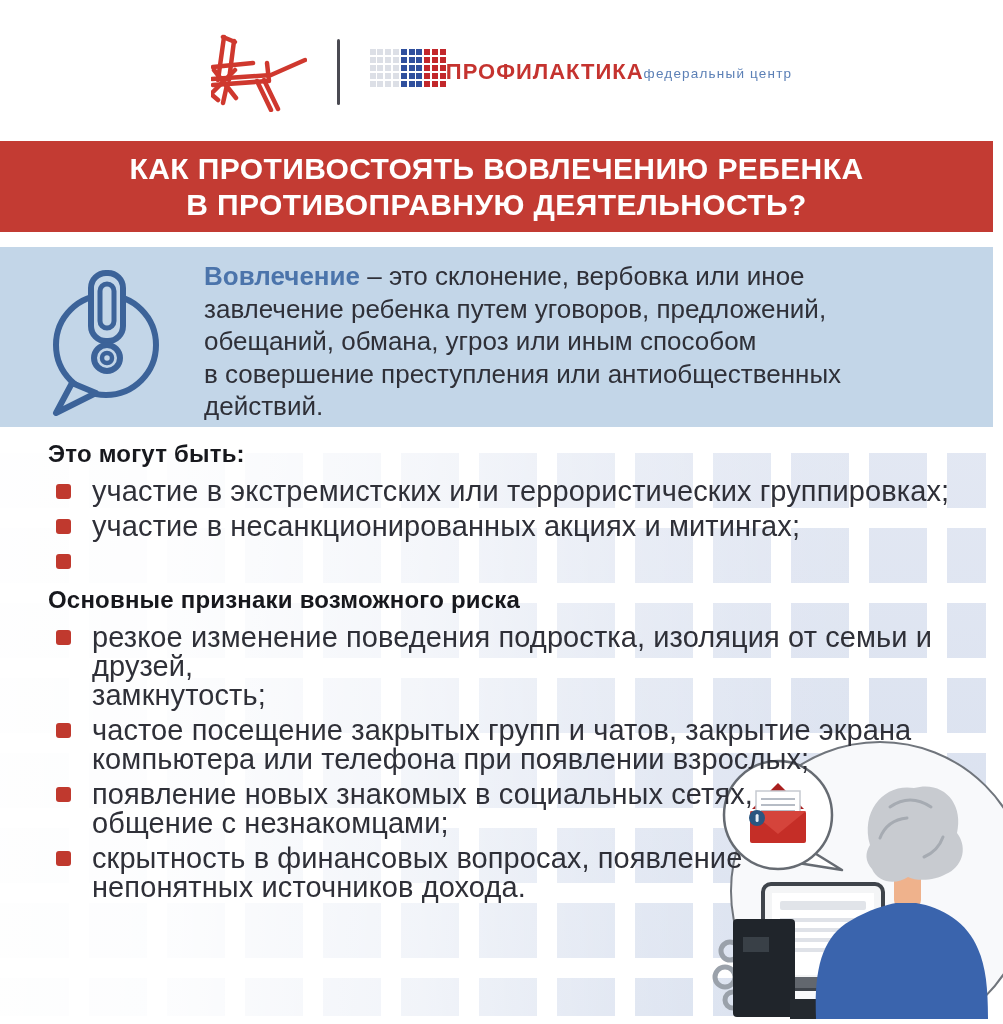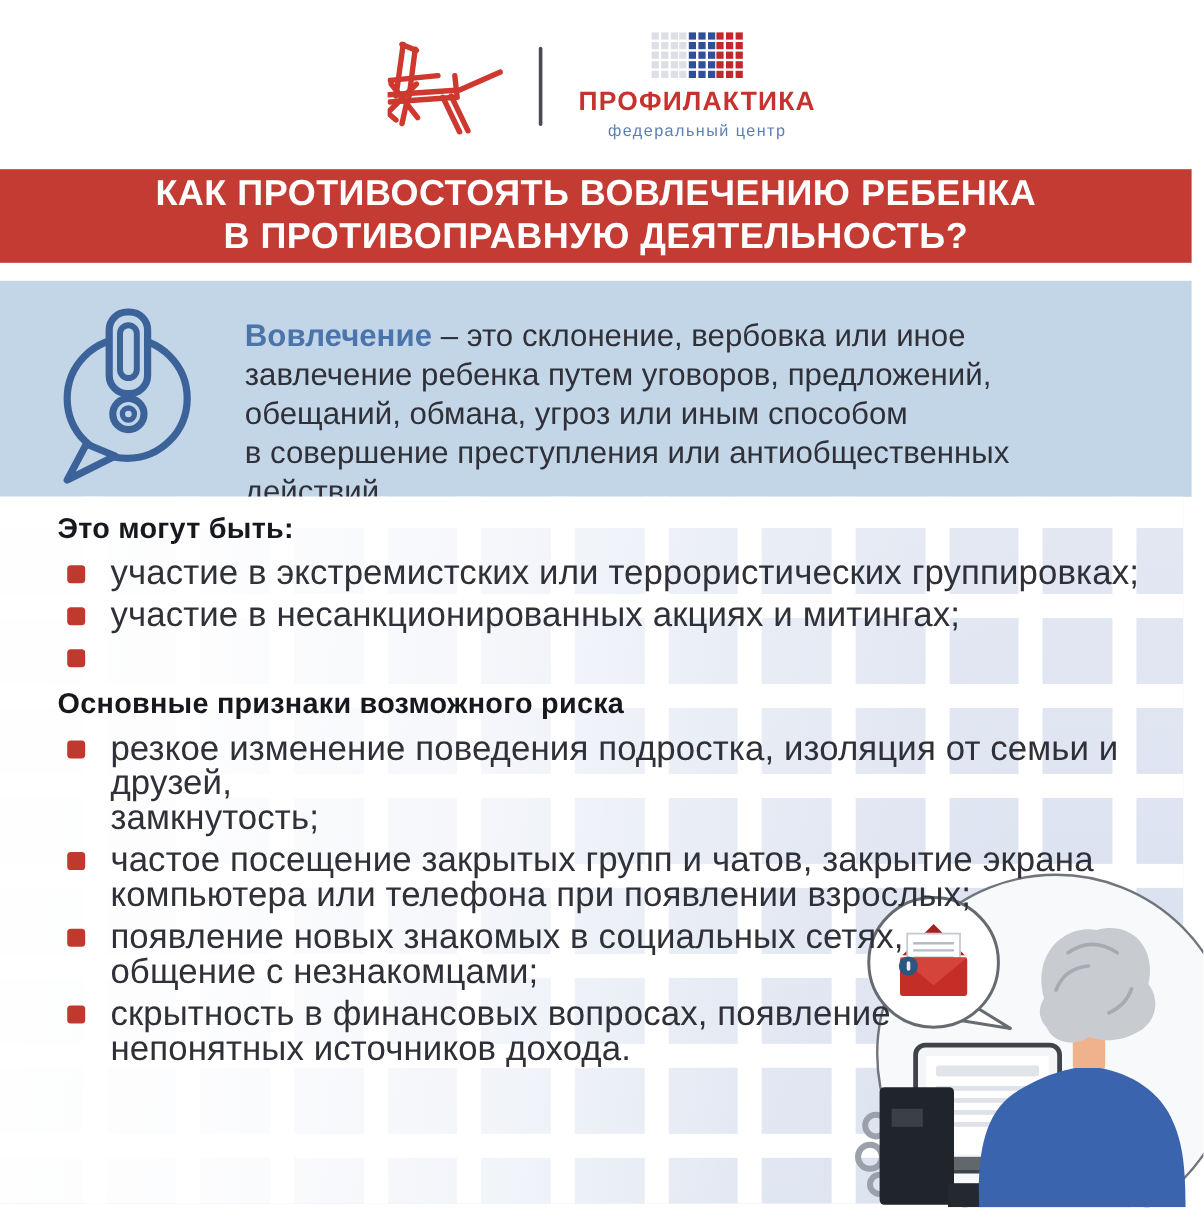--- a/index.html
+++ b/index.html
@@ -8,41 +8,41 @@
     background:#ffffff;
     font-family:"Liberation Sans","DejaVu Sans",sans-serif;
     color:var(--text_dark,#2f3038);
   }
   
   .logo-header{
     height:141px; display:flex; align-items:center; justify-content:center; gap:30px;
     padding-top:2px; box-sizing:border-box;
   }
   .logo-divider{width:3px;height:66px;background:var(--divider_gray,#4a4a52);border-radius:2px;}
-  .brand{display:flex;flex-direction:column;align-items:center;}
+  .brand{display:flex;flex-direction:row;align-items:center;}
   .brand-grid{display:grid;grid-template-columns:repeat(10,6px);gap:1.8px;margin-bottom:7px;}
   .brand-grid .cell{width:6px;height:6px;}
   .brand-name{font-size:22px;font-weight:bold;letter-spacing:1px;color:var(--brand_red,#c5332f);}
   .brand-sub{font-size:13.5px;letter-spacing:1.2px;color:var(--brand_sub_blue,#5c80b6);margin-top:3px;}
   
   .banner{
-    width:993px;height:78px;background:var(--banner_bg,#c33b33);
+    width:993px;height:91px;background:var(--banner_bg,#c33b33);
     display:flex;flex-direction:column;justify-content:center;align-items:center;
     text-align:right;
   }
   .banner-line{
     color:#ffffff;font-weight:bold;font-size:30px;line-height:36px;letter-spacing:.4px;
   }
   
   .definition{
     width:993px;height:180px;background:var(--definition_bg,#c3d6e8);
     margin-top:15px; display:flex; align-items:flex-start; box-sizing:border-box;
   }
   .def-icon{margin:20px 0 0 44px;flex:0 0 auto;}
-  .def-text{margin-left:30px;padding-top:13px;font-size:26px;line-height:32.5px;color:var(--text_dark,#2f3038);margin-top:16px;}
+  .def-text{margin-left:30px;padding-top:13px;font-size:26px;line-height:32.5px;color:var(--text_dark,#2f3038);}
   .def-term{font-weight:bold;color:var(--term_blue,#4b74ab);}
   
   .content{position:relative;height:589px;width:986px;}
   .content::before{
     content:"";position:absolute;inset:0;z-index:0;
     background-image:
       linear-gradient(#ffffff 0 26px, rgba(255,255,255,0) 26px),
       repeating-linear-gradient(to bottom, rgba(255,255,255,0) 0 55px, #ffffff 55px 75px),
       repeating-linear-gradient(to right, rgba(255,255,255,0) 0 58px, #ffffff 58px 78px),
       linear-gradient(180deg, var(--pattern_light,#e3e8f3), var(--pattern_dark,#d7dfee));

